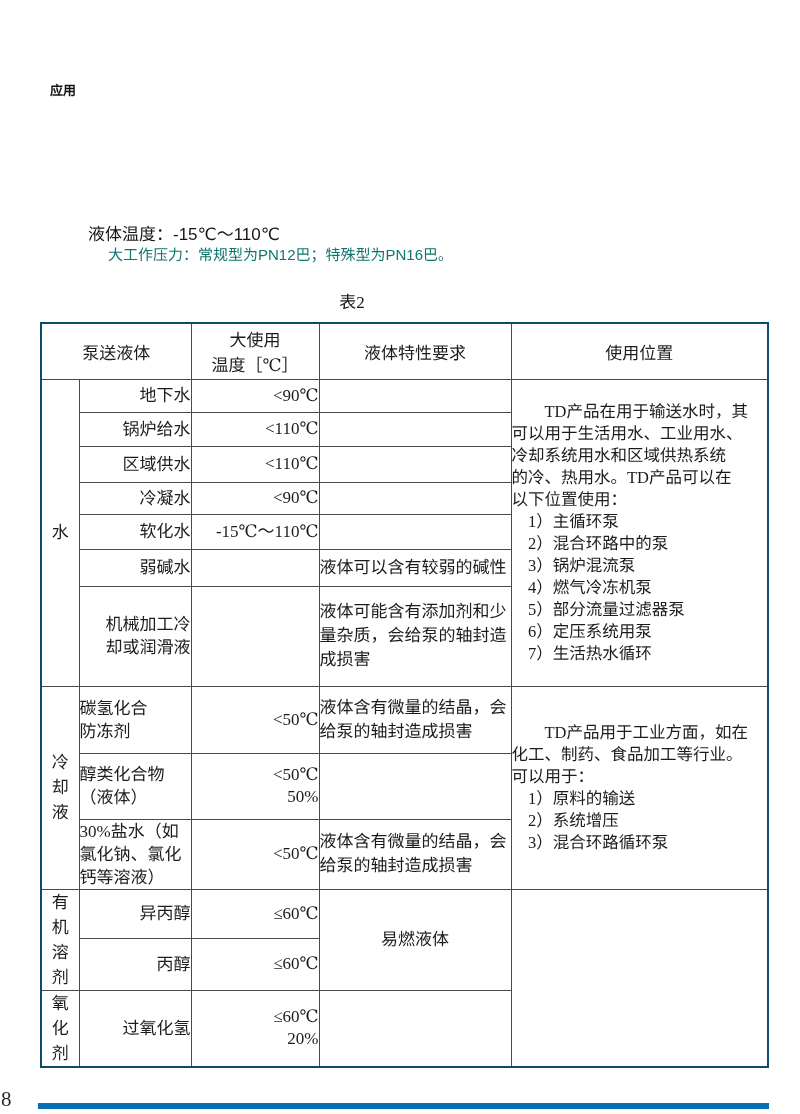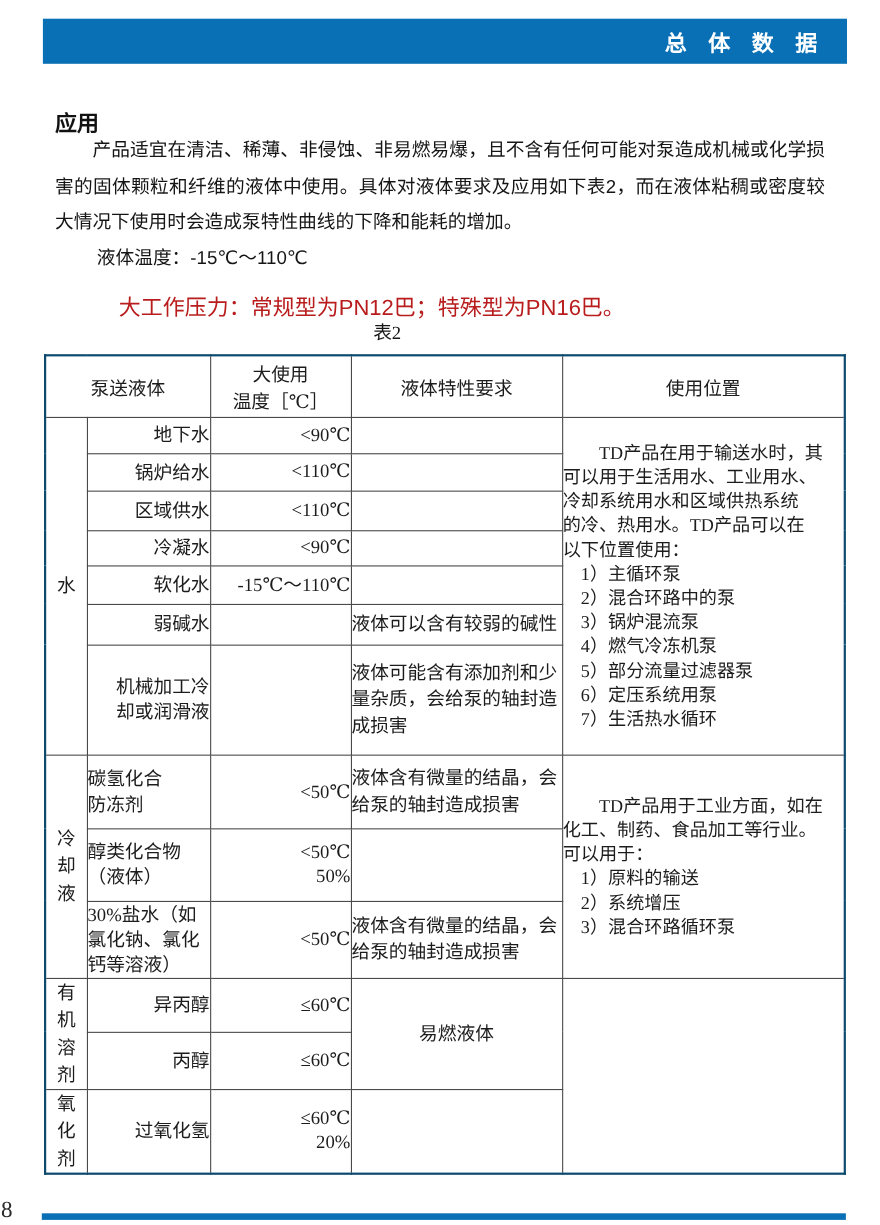--- a/index.html
+++ b/index.html
@@ -11,28 +11,28 @@
   .topbar{
     position:absolute;left:39px;top:17px;width:731px;height:41px;
     background:#0a70b5;display:flex;align-items:center;justify-content:flex-end;
   }
   .topbar .title{
     color:#ffffff;font-size:20px;font-weight:bold;letter-spacing:7px;
     padding-right:20px;font-family:"Liberation Sans","DejaVu Sans",sans-serif;
   }
   
   .h-app{
-    position:absolute;left:50px;top:96px;font-size:20px;font-weight:bold;color:#111;
+    position:absolute;left:50px;top:80px;font-size:13px;font-weight:bold;color:#111;
   }
   .para{
     position:absolute;left:50px;top:121px;width:700px;
     font-size:17px;line-height:32.5px;text-indent:2em;text-align:justify;color:#151515;
   }
   .line-temp{position:absolute;left:88px;top:220px;font-size:17px;color:#151515;}
-  .line-press{position:absolute;left:108px;top:263px;font-size:20px;color:#b91c1c;}
+  .line-press{position:absolute;left:108px;top:243px;font-size:15px;color:#0f766e;}
   .caption{
     position:absolute;left:0;top:288px;width:704px;text-align:center;
     font-size:17px;color:#151515;font-family:"Liberation Serif","DejaVu Serif",serif;
   }
   
   table.spec{
     position:absolute;left:40px;top:322px;width:727px;height:728px;
     border-collapse:collapse;table-layout:fixed;
     font-family:"Liberation Serif","DejaVu Serif",serif;font-size:17px;color:#1c1c1c;
   }
@@ -57,27 +57,23 @@
   .page-num{
     position:absolute;left:1px;top:1087px;font-size:21px;color:#2a2a2a;
     font-family:"Liberation Serif","DejaVu Serif",serif;
   }
 </style>
 </head>
 <body>
 
 <div class="page">
 
-  <div class="topbar">
-    <span class="title">总 体 数 据</span>
-  </div>
 
   <div class="h-app">应用</div>
 
-  <div class="para">产品适宜在清洁、稀薄、非侵蚀、非易燃易爆，且不含有任何可能对泵造成机械或化学损害的固体颗粒和纤维的液体中使用。具体对液体要求及应用如下表2，而在液体粘稠或密度较大情况下使用时会造成泵特性曲线的下降和能耗的增加。</div>
 
   <div class="line-temp">液体温度：-15℃～110℃</div>
 
   <div class="line-press">大工作压力：常规型为PN12巴；特殊型为PN16巴。</div>
 
   <div class="caption">表2</div>
 
   <table class="spec">
     <colgroup>
       <col style="width:38px">

